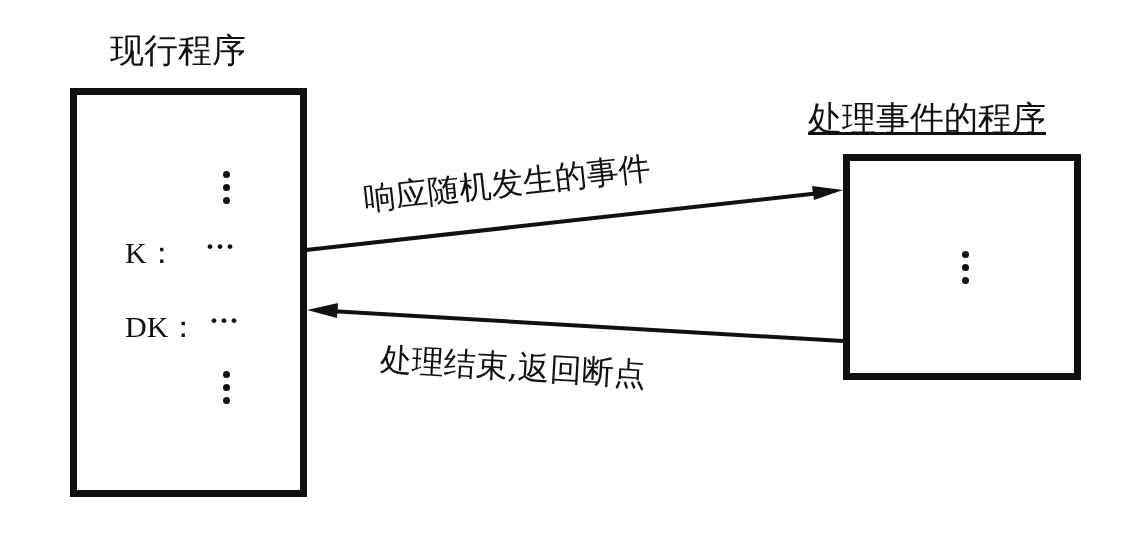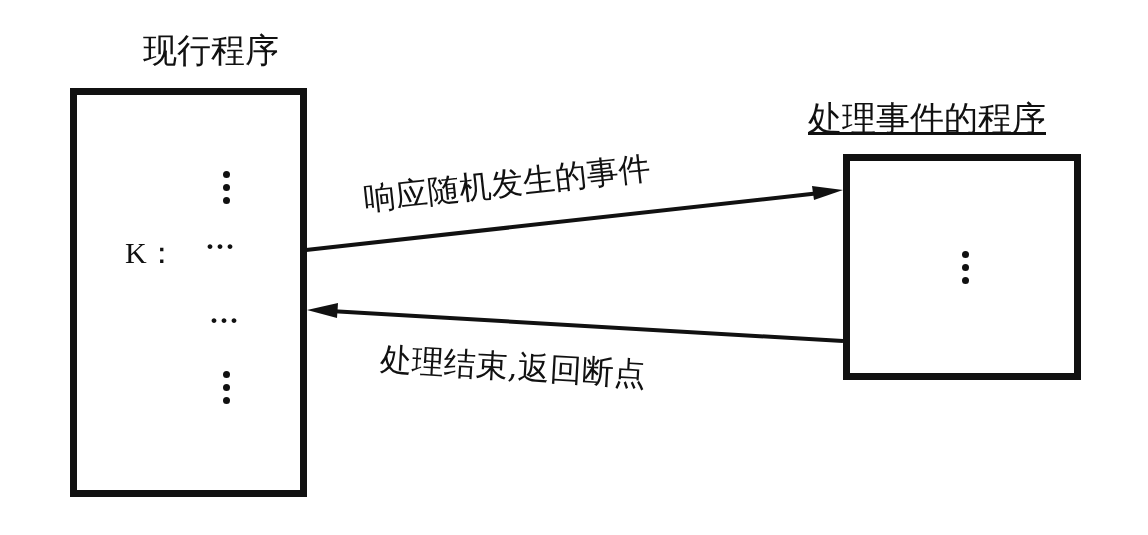--- a/index.html
+++ b/index.html
@@ -8,30 +8,31 @@
   .box{position:absolute;border:7px solid #111;box-sizing:border-box;background:#fff;}
   .lbl{position:absolute;font-size:32px;white-space:nowrap;transform-origin:left center;}
   .code{position:absolute;font-size:30px;white-space:nowrap;font-family:"Liberation Serif","DejaVu Serif",serif;}
   .vdots{position:absolute;width:8px;}
   .vdots span{display:block;width:7px;height:7px;border-radius:50%;background:#111;margin-bottom:6px;}
   svg{position:absolute;left:0;top:0;}
 </style>
 </head>
 <body>
 
-<div class="title" style="left:110px;top:28px;margin-left:33px;">现行程序</div>
+<div class="title" style="left:110px;top:28px;">现行程序</div>
 
 <div class="box" style="left:70px;top:88px;width:237px;height:409px;">
   <div class="vdots" style="left:146px;top:76px;">
       <span></span>
       <span></span>
       <span></span>
     </div>
   <div class="code" style="left:48px;top:138px;">K：</div>
   <div class="code" style="left:128px;top:134px;font-weight:bold;">···</div>
+  <div class="code" style="left:48px;top:212px;">DK：</div>
   <div class="code" style="left:132px;top:208px;font-weight:bold;">···</div>
   <div class="vdots" style="left:146px;top:276px;">
       <span></span>
       <span></span>
       <span></span>
     </div>
 </div>
 
 <div class="title" style="left:808px;top:96px;text-decoration:underline;">处理事件的程序</div>
 

